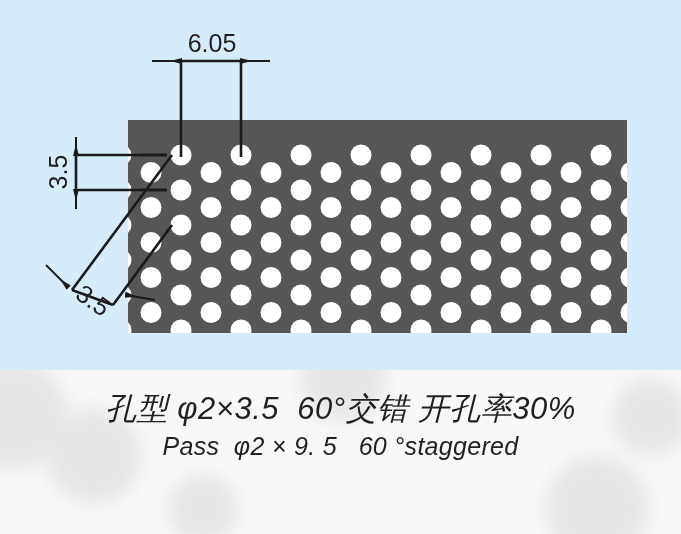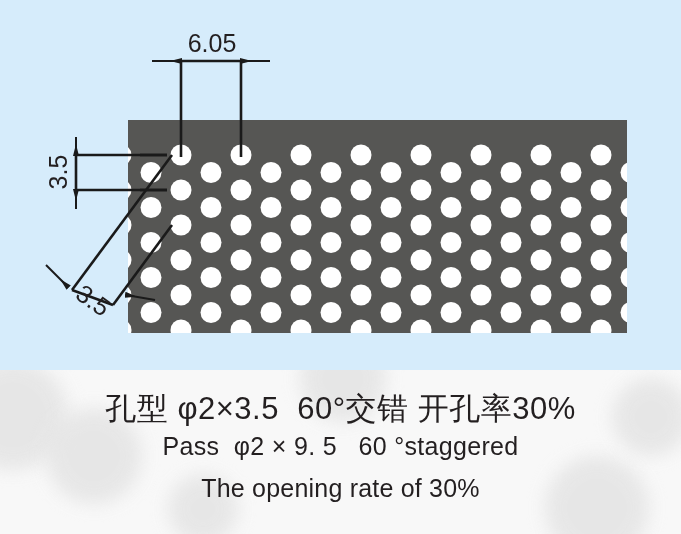--- a/index.html
+++ b/index.html
@@ -39,20 +39,21 @@
 
   
   .caption-panel {
     position: absolute;
     left: 0;
     top: 370px;
     width: 681px;
     height: 164px;
     background: #f8f8f8;
     overflow: hidden;
+    font-style: italic;
   }
   .wm {
     position: absolute;
     border-radius: 50%;
     background: #e4e4e4;
     filter: blur(9px);
     opacity: 0.85;
   }
   .wm-a { left: -42px;  top: -10px;  width: 110px; height: 110px; }
   .wm-b { left: 46px;   top: 38px;   width: 96px;  height: 96px;  }
@@ -255,16 +256,15 @@
   <div class="caption-panel">
     <div class="wm wm-a"></div>
     <div class="wm wm-b"></div>
     <div class="wm wm-c"></div>
     <div class="wm wm-d"></div>
     <div class="wm wm-e"></div>
     <div class="wm wm-f"></div>
 
     <div class="caption-text line-cn">孔型 φ2×3.5  60°交错 开孔率30%</div>
     <div class="caption-text line-en1">Pass  φ2 × 9. 5   60 °staggered</div>
-    <div class="caption-text line-en2">The opening rate of 30%</div>
   </div>
 
 </div>
 
 </body></html>

